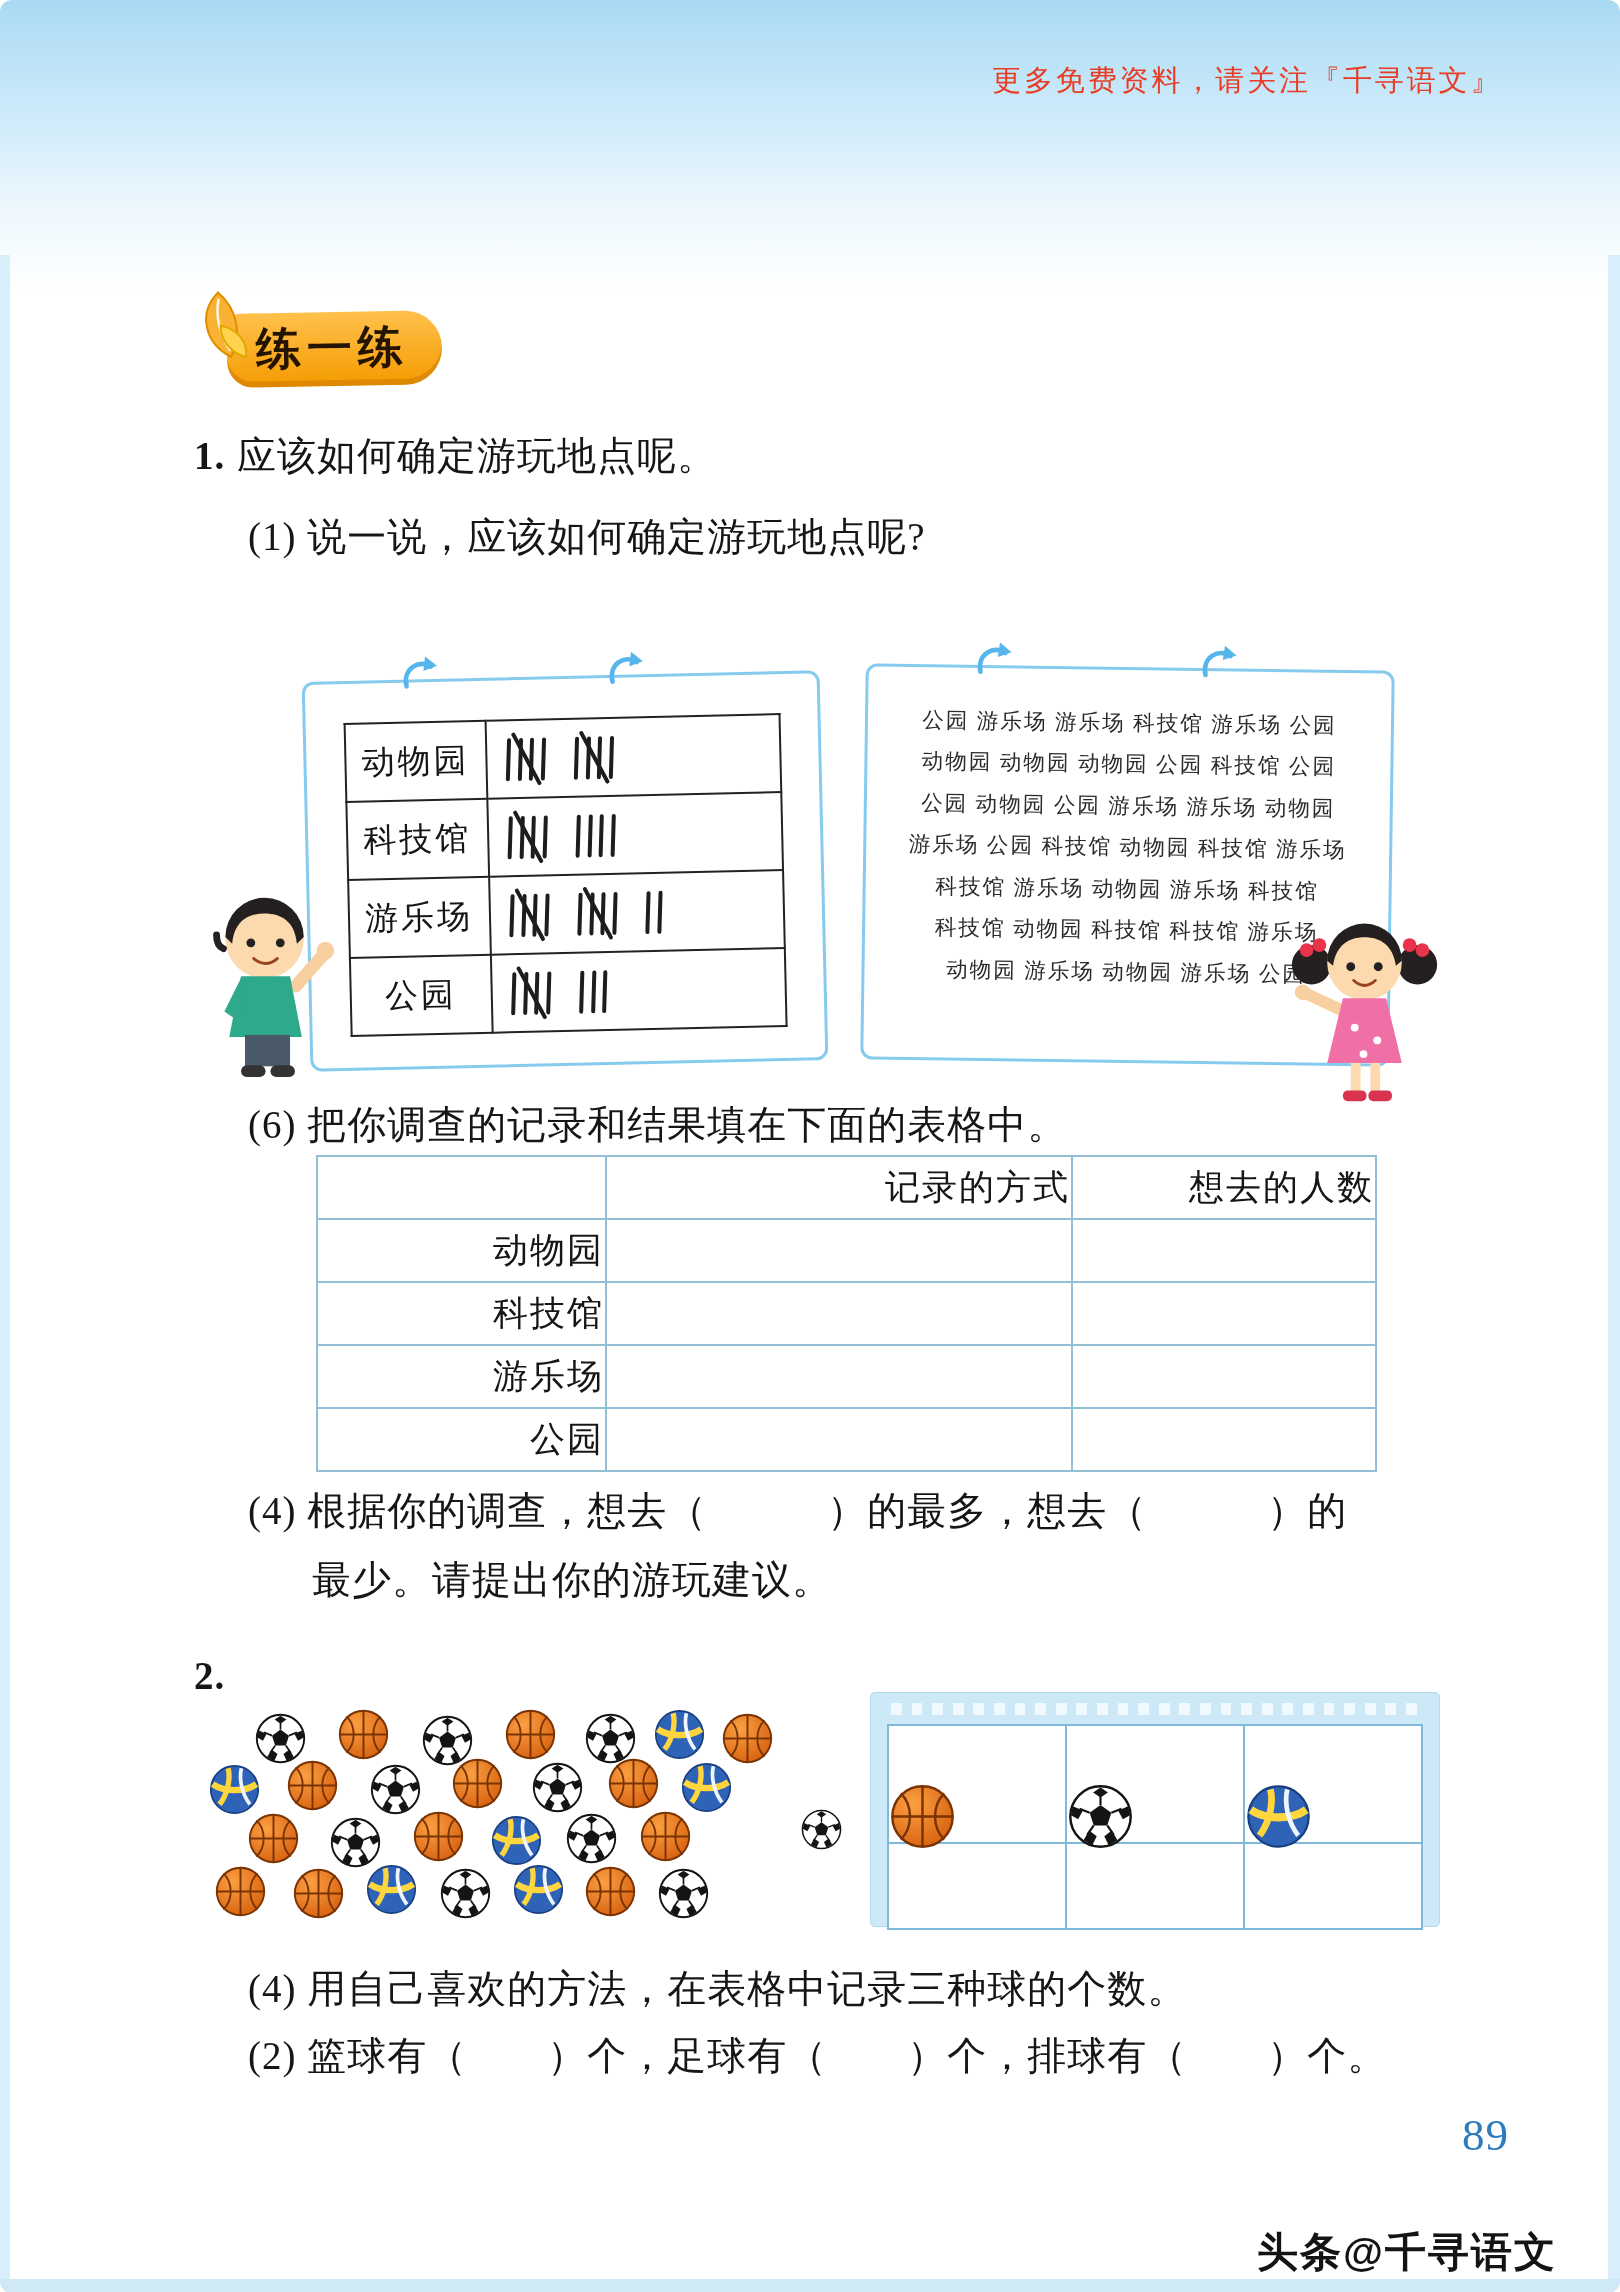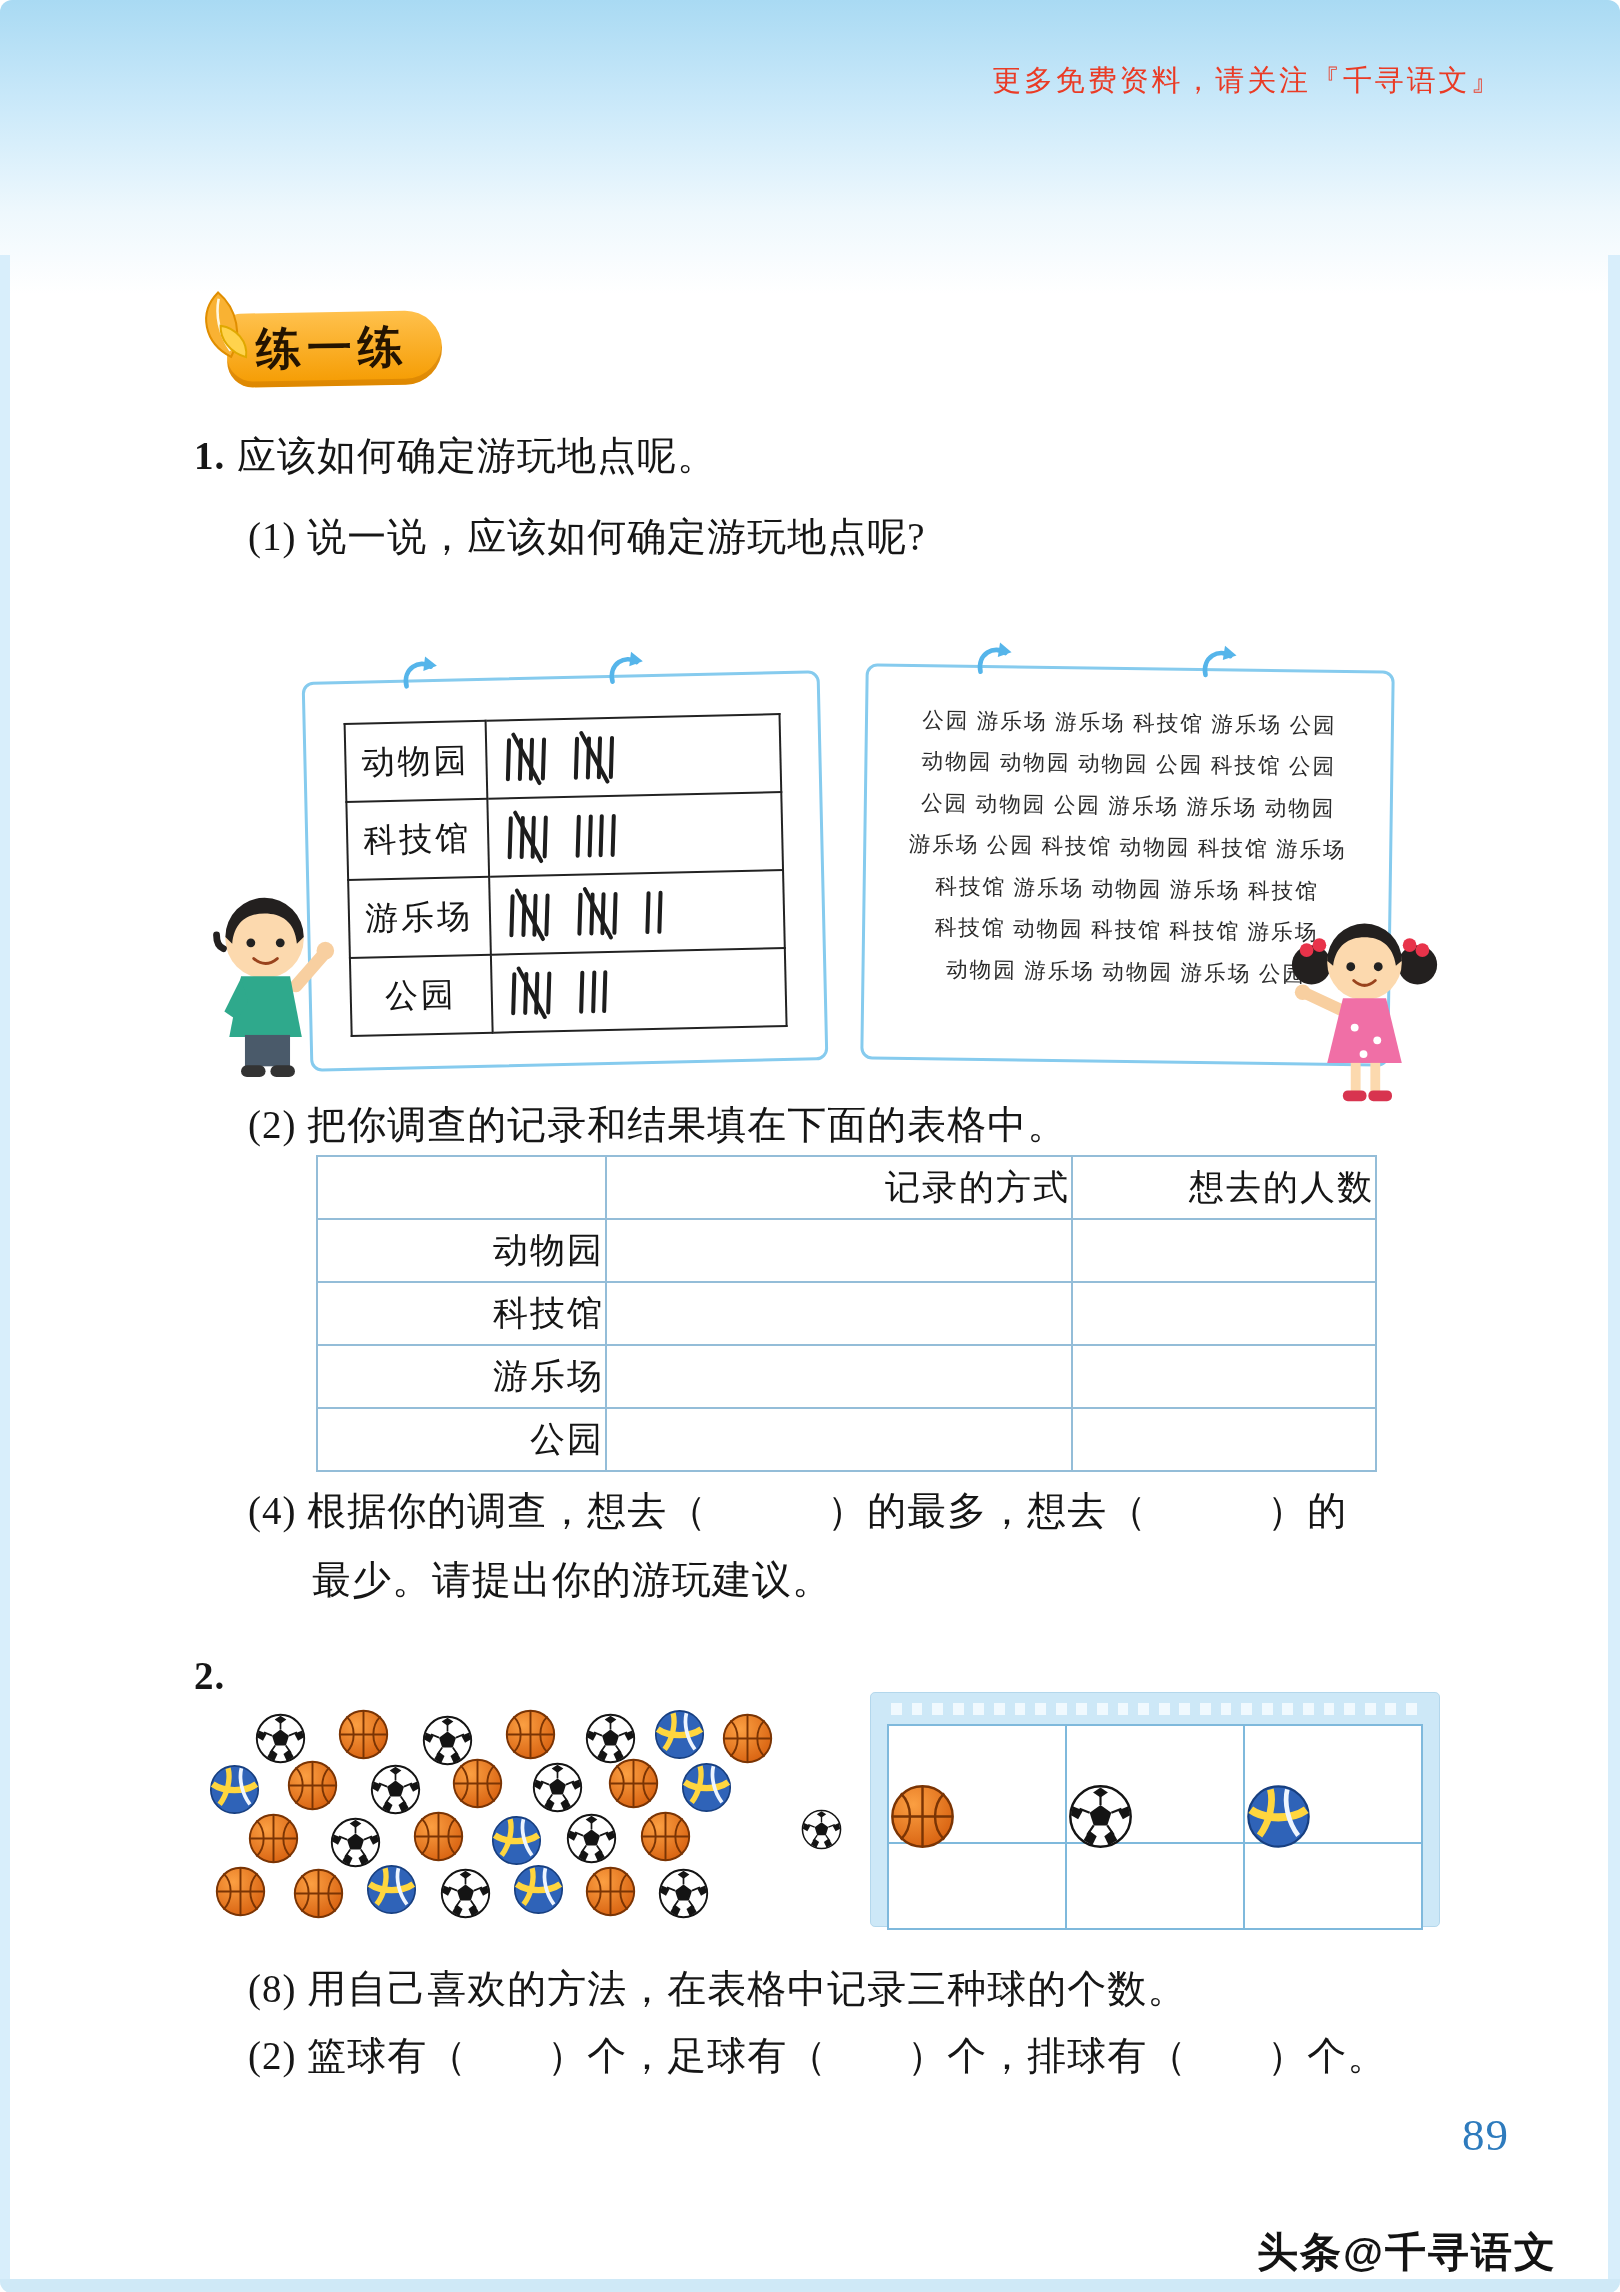--- a/index.html
+++ b/index.html
@@ -298,21 +298,21 @@
     <path d="M58 100 h44 l16 66 h-76 z" fill="#f06fa6"></path>
     <circle cx="70" cy="130" r="4" fill="#ffffff"></circle>
       <circle cx="93" cy="143" r="4" fill="#ffffff"></circle>
       <circle cx="79" cy="157" r="4" fill="#ffffff"></circle>
     <rect x="66" y="166" width="10" height="30" fill="#fcd9ae"></rect>
     <rect x="86" y="166" width="10" height="30" fill="#fcd9ae"></rect>
     <rect x="58" y="194" width="24" height="11" rx="5" fill="#d8344f"></rect>
     <rect x="84" y="194" width="24" height="11" rx="5" fill="#d8344f"></rect>
   </svg>
 
-  <div class="text-line t-s3">(2) 把你调查的记录和结果填在下面的表格中。</div>
+  <div class="text-line t-s3">(6) 把你调查的记录和结果填在下面的表格中。</div>
 
   <table class="survey-table">
     <colgroup>
         <col style="width:289px">
         <col style="width:466px">
         <col style="width:304px">
       </colgroup>
     <thead>
       <tr>
         <th></th>
@@ -461,19 +461,19 @@
           </tr>
         <tr class="blank-row">
           <td></td>
           <td></td>
           <td></td>
         </tr>
       </tbody>
     </table>
   </div>
 
-  <div class="text-line t-q2s1">(8) 用自己喜欢的方法，在表格中记录三种球的个数。</div>
+  <div class="text-line t-q2s1">(4) 用自己喜欢的方法，在表格中记录三种球的个数。</div>
   <div class="text-line t-q2s2">(2) 篮球有（　　）个，足球有（　　）个，排球有（　　）个。</div>
 
   <div class="page-number">89</div>
   <div class="footer-watermark">头条@千寻语文</div>
 </div>
 
 
 </body></html>

